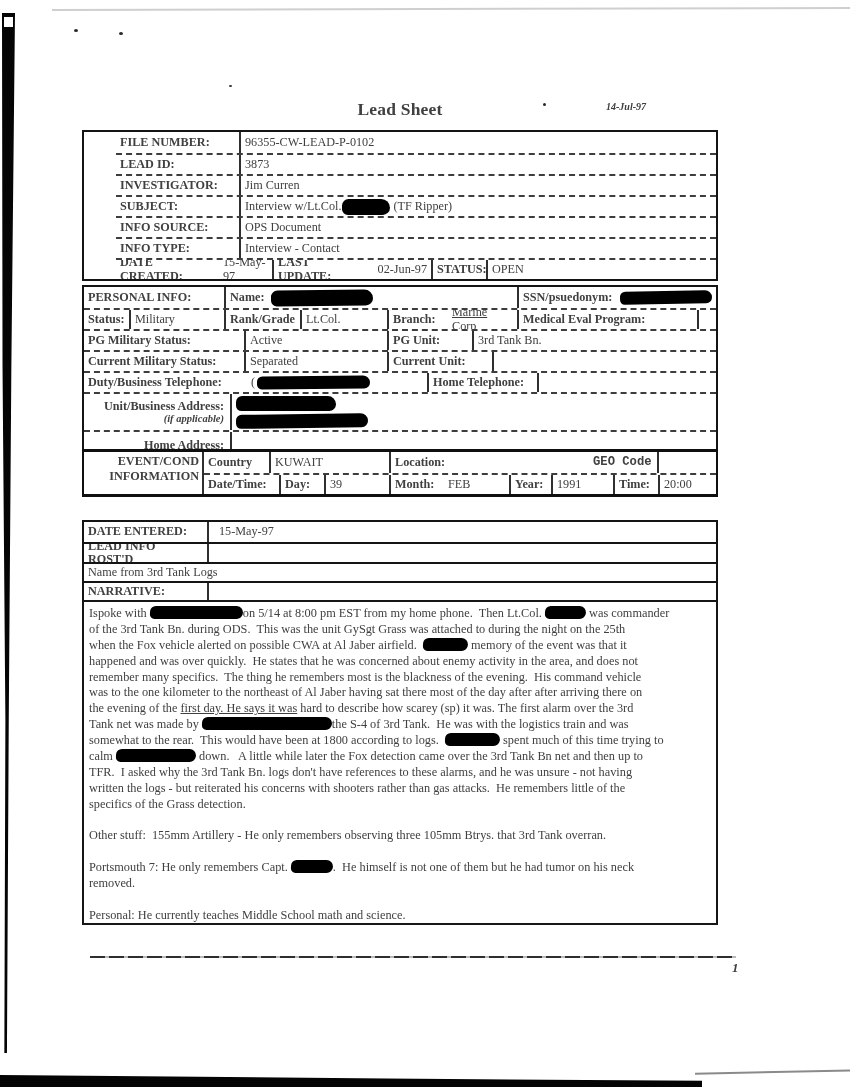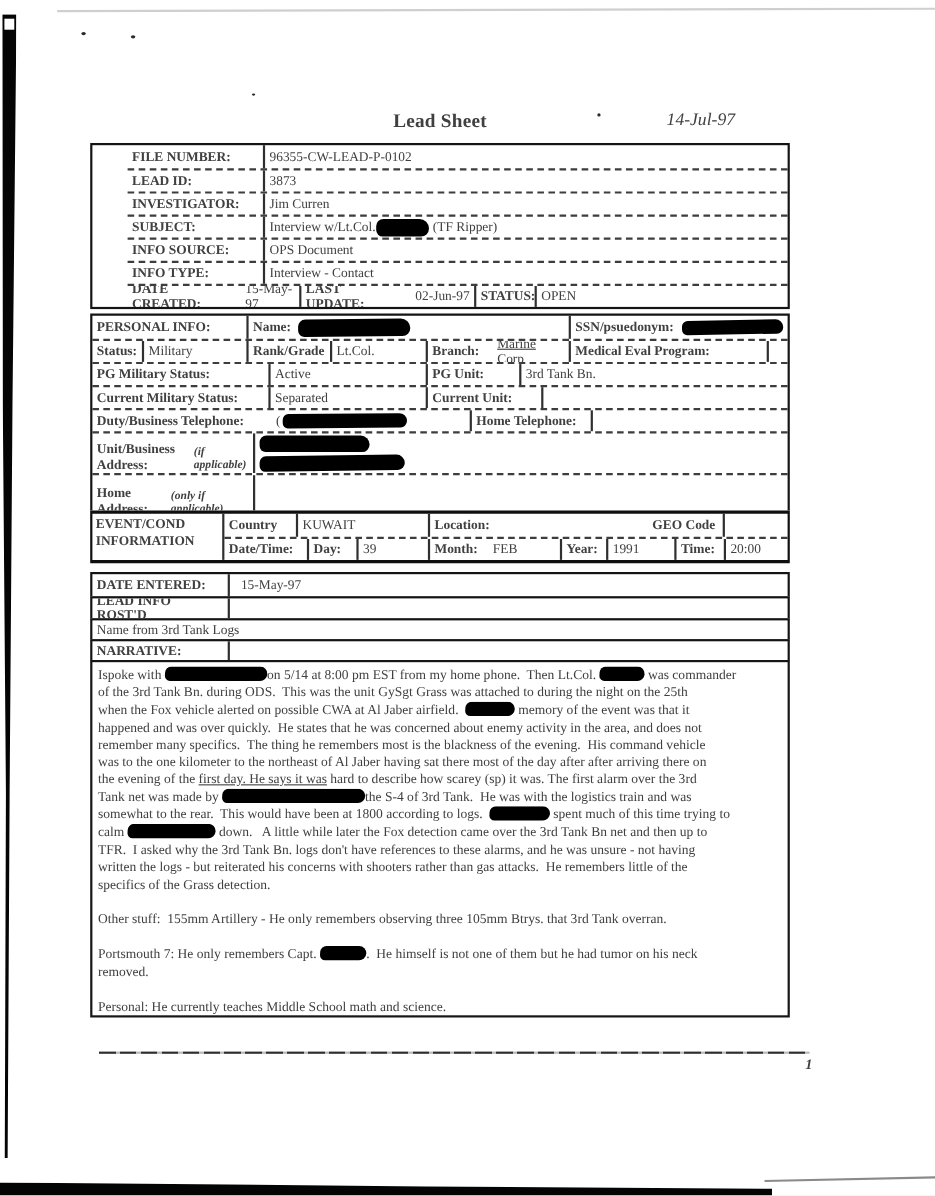--- a/index.html
+++ b/index.html
@@ -1,32 +1,32 @@
 <!DOCTYPE html>
 <html><head>
 <meta charset="utf-8">
 <style>
   html,body{margin:0;padding:0;background:#e8e8e8;}
   .page{position:relative;width:850px;height:1087px;background:#ffffff;margin:0 auto;
         font-family:"Liberation Serif","DejaVu Serif",serif;color:#404040;overflow:hidden;}
   .abs{position:absolute;}
   
   .title{left:82px;width:636px;top:99px;text-align:center;font-size:17.5px;font-weight:700;letter-spacing:.2px;}
-  .hdate{left:606px;top:101px;font-size:16px;font-style:italic;font-weight:400;}
+  .hdate{left:606px;top:101px;font-size:10px;font-style:italic;font-weight:700;}
   
   .tbl{position:absolute;left:82px;width:636px;box-sizing:border-box;border:2px solid #141414;background:#fff;}
   .tr{display:grid;box-sizing:border-box;border-top:2px dashed #3d3d3d;align-items:center;}
   .tr:first-child{border-top:none;}
   .c{box-sizing:border-box;border-left:2px solid #2f2f2f;padding:1px 4px;height:100%;
      display:flex;align-items:center;overflow:hidden;font-size:12.2px;line-height:1.1;}
   .c:first-child{border-left:none;}
   .b{font-weight:700;}
   .note{font-style:italic;font-weight:700;font-size:10.5px;}
   .right{justify-content:flex-end;text-align:right;}
-  .col{flex-direction:row;align-items:flex-end;justify-content:center;}
+  .col{flex-direction:column;align-items:flex-end;justify-content:center;}
   .colL{flex-direction:column;align-items:flex-start;justify-content:center;}
   
   .g1{grid-template-columns:123px 1fr;height:21px;}
   .gdate{grid-template-columns:103px 53px 96px 63px 55px 1fr;height:21px;}
   .gp1{grid-template-columns:140px 293px 1fr;height:21px;}
   .gp2{grid-template-columns:45px 95px 76px 87px 57px 73px 180px 1fr;height:21px;}
   .gp3{grid-template-columns:160px 143px 85px 1fr;height:21px;}
   .gp4{grid-template-columns:160px 143px 105px 1fr;height:21px;}
   .gp5{grid-template-columns:163px 180px 110px 1fr;height:21px;}
   .gp6{grid-template-columns:146px 1fr;height:38px;}
@@ -169,32 +169,32 @@
     </div>
     <div class="tr gp7">
       <div class="c col" style="padding-right:6px;align-items:flex-end;">
         <span class="b">Home Address:</span>
         <span class="note">(only if applicable)</span>
       </div>
       <div class="c"></div>
     </div>
   </div>
 
-  <div class="tbl etbl" style="top:464px;border-width:3px 2px;">
+  <div class="tbl etbl" style="top:449px;border-width:3px 2px;text-align:right;">
     <div class="elab">
       <div>EVENT/COND</div>
       <div>INFORMATION</div>
     </div>
     <div class="eright">
       <div class="tr ge1">
         <div class="c b">Country</div>
         <div class="c">KUWAIT</div>
         <div class="c b">Location:</div>
         <div class="c" style="border-left:none;"></div>
-        <div class="c b" style="border-left:none;">GEO Code</div>
+        <div class="c b" style="border-left:none;font-family:Liberation Mono, monospace;">GEO Code</div>
         <div class="c"></div>
       </div>
       <div class="tr ge2">
         <div class="c b">Date/Time:</div>
         <div class="c b">Day:</div>
         <div class="c">39</div>
         <div class="c b">Month:</div>
         <div class="c" style="border-left:none;">FEB</div>
         <div class="c b">Year:</div>
         <div class="c">1991</div>

